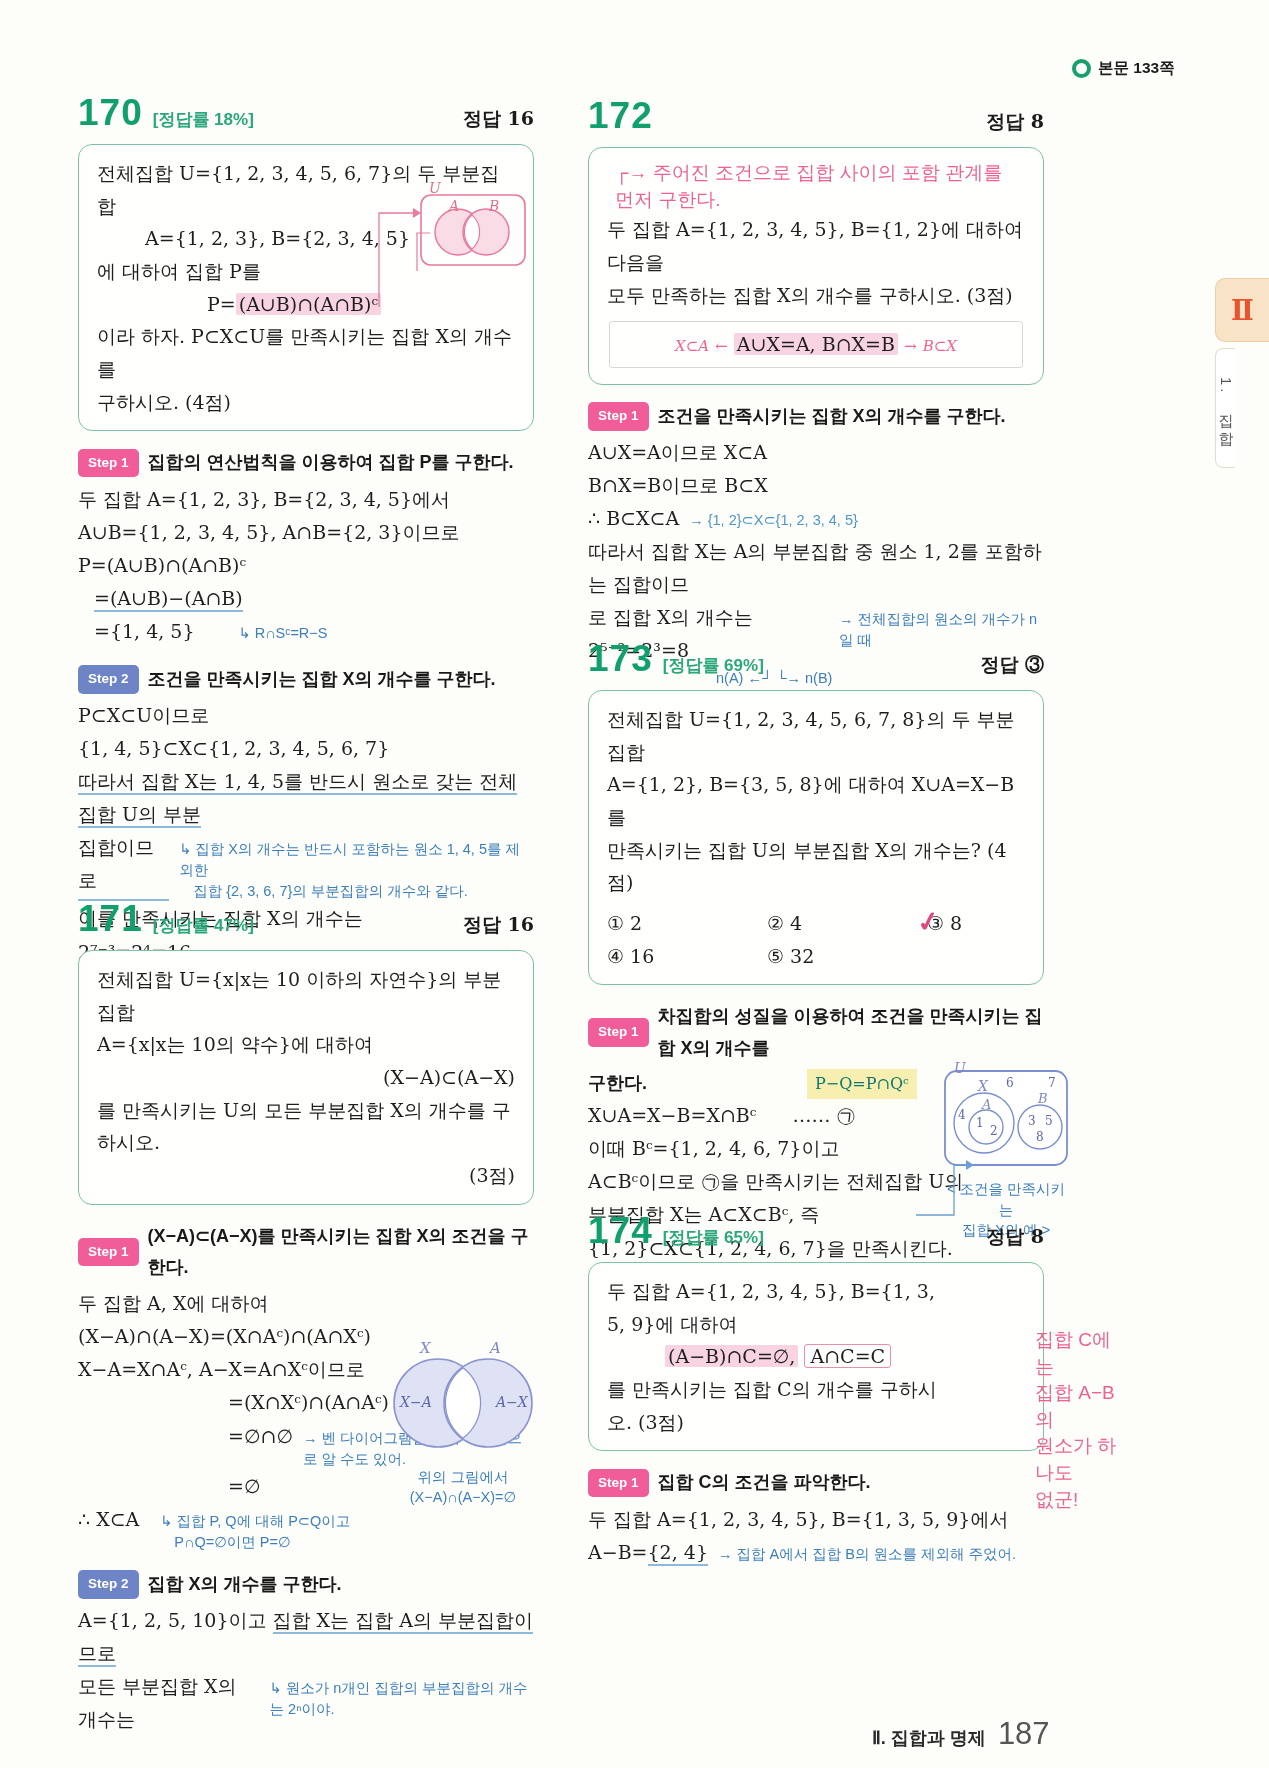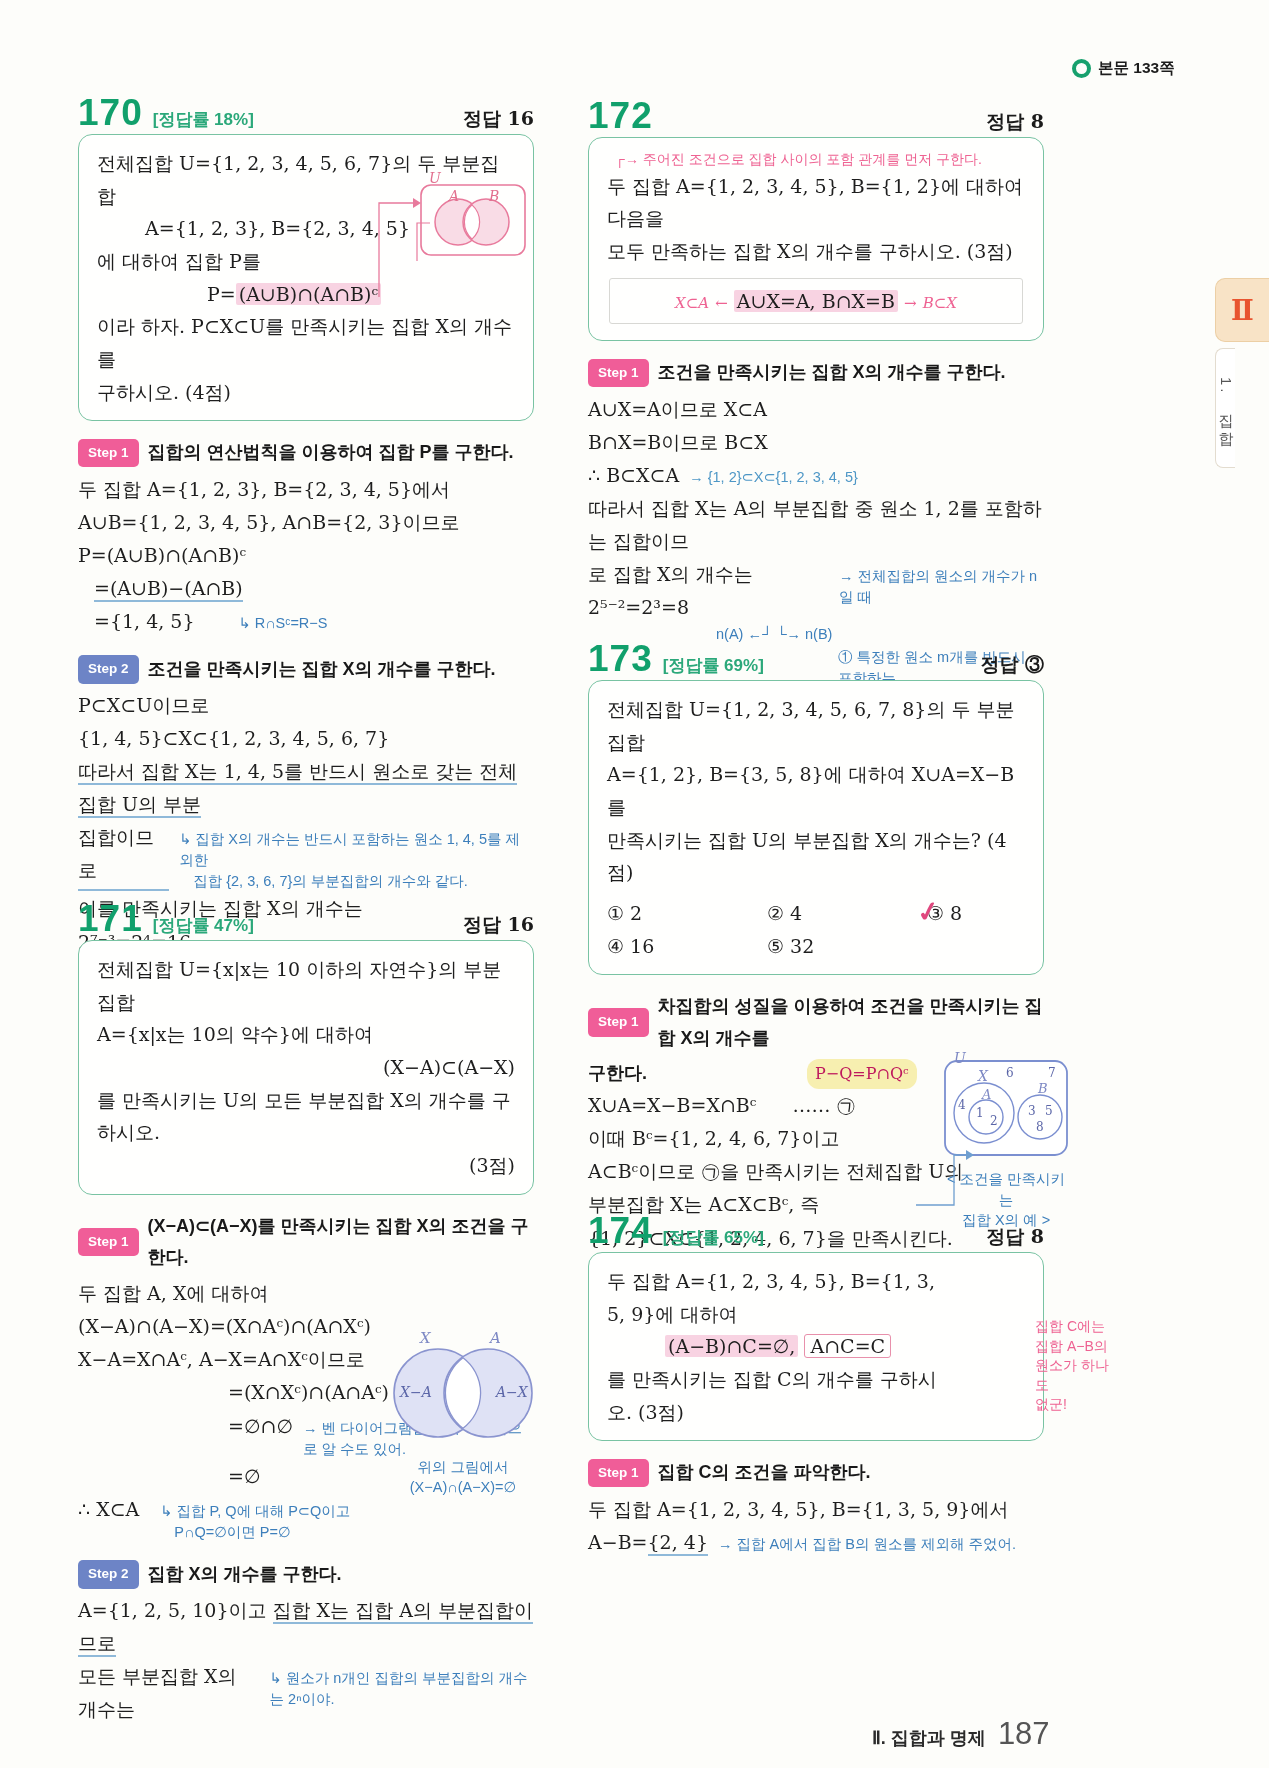--- a/index.html
+++ b/index.html
@@ -6,36 +6,36 @@
   .page{position:relative;width:1269px;height:1768px;background:#fdfdfa;margin:0 auto;overflow:hidden;
         font-family:"Liberation Sans",sans-serif;color:#222;}
   .prob{position:absolute;width:456px;}
   
   .phead{display:flex;align-items:baseline;}
   .pnum{font-size:37px;font-weight:700;color:#11a06c;letter-spacing:1px;font-family:"Liberation Sans",sans-serif;}
   .rate{font-size:17px;color:#2ba87a;margin-left:10px;font-weight:600;}
   .ans{margin-left:auto;font-size:19px;font-weight:700;color:#1b1b1b;font-family:"DejaVu Serif",serif;}
   
   .qbox{position:relative;border:1.8px solid #79c3a3;border-radius:14px;background:#fffffe;
-        padding:12px 18px 12px 18px;font-family:"DejaVu Serif",serif;
+        margin-top:10px;padding:12px 18px 12px 18px;font-family:"DejaVu Serif",serif;
         font-size:19px;line-height:1.72;color:#1e1e1e;}
   .qcenter{text-align:right;}
   .qright{text-align:right;}
   
   .sol{position:relative;margin-top:14px;font-family:"DejaVu Serif",serif;font-size:19px;line-height:1.74;color:#1e1e1e;}
   .step{display:flex;align-items:center;gap:9px;margin:16px 0 4px 0;font-family:"Liberation Sans",sans-serif;}
   .badge{flex:none;background:#f05d98;color:#fff;font-size:13.5px;font-weight:700;padding:2px 10px 3px;border-radius:5px;}
   .badge.blue{background:#6d84c6;}
   .stitle{font-size:18px;font-weight:600;color:#191919;}
   .note{color:#3d7fbb;font-size:14.5px;line-height:1.45;font-family:"Liberation Sans",sans-serif;}
   .note-lt{color:#4e97c6;}
   .pink{color:#ee6292;}
-  .pinknote{color:#ee6292;font-size:14px;line-height:1.4;font-family:"Liberation Sans",sans-serif;}
+  .pinknote{color:#ee6292;font-size:19px;line-height:1.4;font-family:"Liberation Sans",sans-serif;}
   .hlp{background:#f8d3e2;padding:0 3px;border-radius:2px;}
-  .hly{background:#f7efb0;padding:1px 8px;border-radius:12px;color:#be185d;font-size:16px;font-family:"DejaVu Serif",serif;}
+  .hly{background:#f7efb0;padding:1px 8px;border-radius:0;color:#0f766e;font-size:16px;font-family:"DejaVu Serif",serif;}
   .ub{border-bottom:2px solid #8fb9d9;padding-bottom:1px;}
   .row{display:flex;align-items:baseline;gap:10px;}
   .ind{margin-left:16px;}
   .ln{min-height:1em;}
   .boxed-pink{border:1.5px solid #e890ab;border-radius:3px;padding:0 5px;}
   .arrowline{position:absolute;pointer-events:none;}
   
   .hdr{position:absolute;top:58px;left:1072px;display:flex;align-items:center;gap:7px;}
   .ring{width:11px;height:11px;border:4px solid #17a06d;border-radius:50%;}
   .hdr-t{font-size:15.5px;font-weight:700;color:#1c1c1c;}

